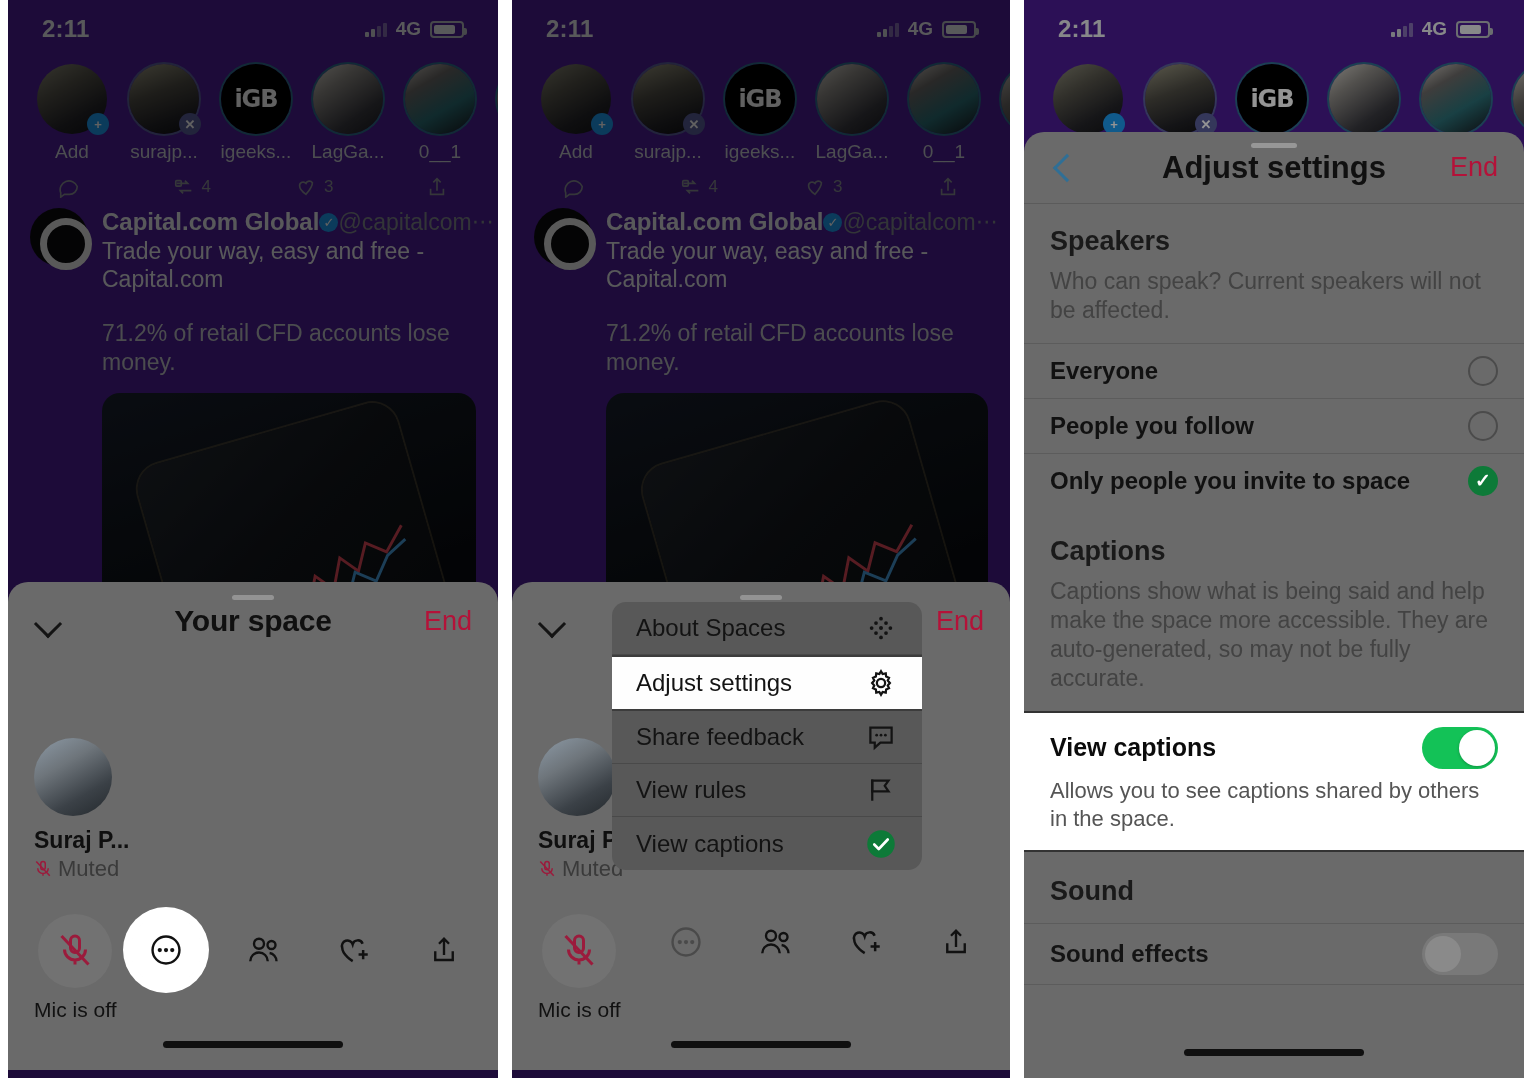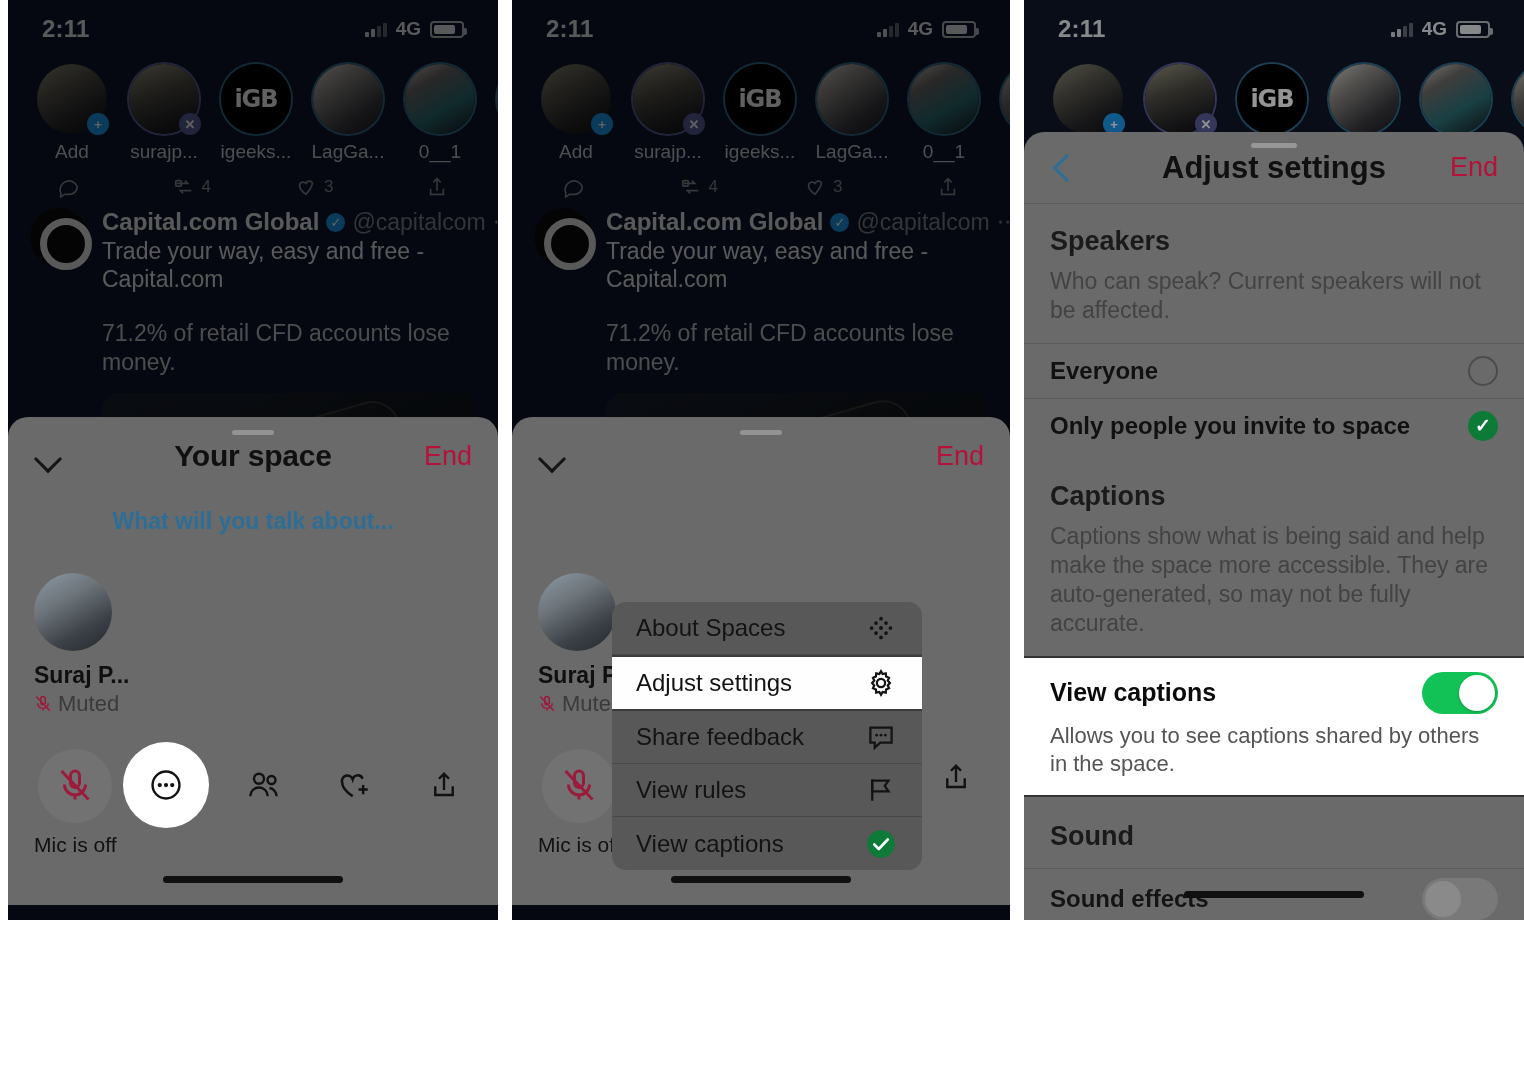--- a/index.html
+++ b/index.html
@@ -1,22 +1,22 @@
 <!DOCTYPE html>
 <html><head>
 <meta charset="utf-8">
 <style>
   * { box-sizing: border-box; margin:0; padding:0; }
   html,body{ width:1524px; height:1078px; background:#ffffff; overflow:hidden;
     font-family:"Liberation Sans", sans-serif; }
   .stage{ position:relative; width:1524px; height:1078px; background:#fff; }
 
   
-  .panel{ position:absolute; top:0; height:920px; overflow:hidden;
-          background:#0f172a; }
+  .panel{ position:absolute; top:0; height:1078px; overflow:hidden;
+          background:#4c1d95; }
   .p1{ left:8px;   width:490px; }
   .p2{ left:512px; width:498px; }
   .p3{ left:1024px;width:500px; }
 
   
   .veil{ position:absolute; inset:0; background:rgba(0,0,0,0.62); z-index:40; pointer-events:none; }
 
   
   .statusbar{ position:absolute; top:0; left:0; right:0; height:58px;
      display:flex; align-items:center; justify-content:space-between;
@@ -63,40 +63,40 @@
   
   .tweet{ position:absolute; top:208px; left:0; right:0; z-index:4; padding:0 22px; }
   .tw-row{ display:flex; gap:14px; }
   .tw-avatar{ width:58px; height:58px; flex:0 0 58px; border-radius:50%; background:#0d0d0f;
      position:relative; }
   .tw-avatar::before{ content:""; position:absolute; left:10px; top:10px; width:38px; height:38px;
      border-radius:50%; border:7px solid #e9e9ea; }
   .tw-avatar::after{ content:""; position:absolute; left:27px; top:21px; width:21px; height:17px;
      background:#0d0d0f; }
   .tw-body{ flex:1; min-width:0; }
-  .tw-head{ display:flex; align-items:baseline; gap:7px; flex-wrap:nowrap;text-align:right; }
+  .tw-head{ display:flex; align-items:baseline; gap:0; flex-wrap:nowrap;text-align:right; }
   .tw-name{ color:#e8eaed; font-weight:700; font-size:24px; white-space:nowrap;}
   .verif{ width:19px; height:19px; border-radius:50%; background:#1d9bf0; display:inline-flex;
      align-items:center; justify-content:center; color:#fff; font-size:13px; flex:0 0 19px;
      align-self:center;}
   .tw-handle{ color:#858b92; font-size:23px; white-space:nowrap; }
   .tw-dots{ margin-left:auto; color:#858b92; font-size:22px; letter-spacing:2px; align-self:center;}
   .tw-text{ color:#e8eaed; font-size:23px; line-height:1.22; margin-top:1px; }
   .tw-sub{ color:#c4c8cd; font-size:23px; line-height:1.25; margin-top:26px;}
   .tw-media{ margin-top:16px; height:300px; border-radius:18px;
      background:linear-gradient(160deg,#1a2230 0%,#121820 30%,#0a0d12 65%,#060a10 100%);
      position:relative; overflow:hidden;}
   .tw-media .phone{ position:absolute; left:16%; top:12%; width:72%; height:86%;
      background:linear-gradient(150deg,#23282f 0%,#14181d 45%,#0c0f13 100%);
      border-radius:26px; transform:rotate(-16deg); box-shadow:0 0 0 2px rgba(180,150,90,.28); }
   .tw-media .chart{ position:absolute; left:40%; top:48%; width:48%; height:36%;
      transform:rotate(-16deg); }
 
   
-  .sheet{ position:absolute; left:0; right:0; bottom:15px; height:488px; z-index:50;
+  .sheet{ position:absolute; left:0; right:0; bottom:8px; height:488px; z-index:50;
      background:#6a6a6a; border-radius:20px 20px 0 0; }
   .grabber{ position:absolute; top:13px; left:50%; transform:translateX(-50%);
      width:42px; height:5px; border-radius:3px; background:rgba(255,255,255,.28); }
   .sheet-head{ position:relative; height:78px; display:flex; align-items:center;
      padding:0 26px; }
   .chev-down{ width:28px; height:28px; position:relative; }
   .chev-down::before{ content:""; position:absolute; left:4px; top:7px; width:17px; height:17px;
      border-right:3px solid #141414; border-bottom:3px solid #141414; transform:rotate(45deg);}
   .sheet-title{ position:absolute; left:0; right:0; text-align:center; font-size:30px;
      font-weight:700; color:#101010; letter-spacing:-.2px; }
@@ -286,21 +286,20 @@
 
     <div class="veil"></div>
 
     <div class="sheet">
       <div class="grabber"></div>
       <div class="sheet-head">
         <span class="chev-down"></span>
         <span class="sheet-title">Your space</span>
         <span class="sheet-end">End</span>
       </div>
-      <div class="prompt">What will you talk about...</div>
 
       <div class="speaker">
         <div class="sp-av"></div>
         <div class="sp-name">Suraj P...</div>
         <div class="sp-muted">
           <svg width="18" height="20" viewBox="0 0 24 24" fill="none" stroke="#9b1b3c" stroke-width="2">
               <rect x="9" y="2" width="6" height="11" rx="3"></rect>
               <path d="M5 11a7 7 0 0 0 14 0M12 18v3"></path>
               <path d="M3 2l18 19"></path>
             </svg>
@@ -645,20 +644,24 @@
       </div>
 
       <div class="sec-title">Speakers</div>
       <div class="sec-desc">Who can speak? Current speakers will not be affected.</div>
 
       <div class="opt">
         <span>Everyone</span>
         <span class="radio"></span>
       </div>
       <div class="opt">
+        <span>People you follow</span>
+        <span class="radio"></span>
+      </div>
+      <div class="opt">
         <span>Only people you invite to space</span>
         <span class="radio on">✓</span>
       </div>
 
       <div class="sec-title" style="padding-top:28px">Captions</div>
       <div class="sec-desc">Captions show what is being said and help make the space more accessible. They are auto-generated, so may not be fully accurate.</div>
 
       <div class="cap-hl">
         <div class="row">
           <span class="lbl">View captions</span>

